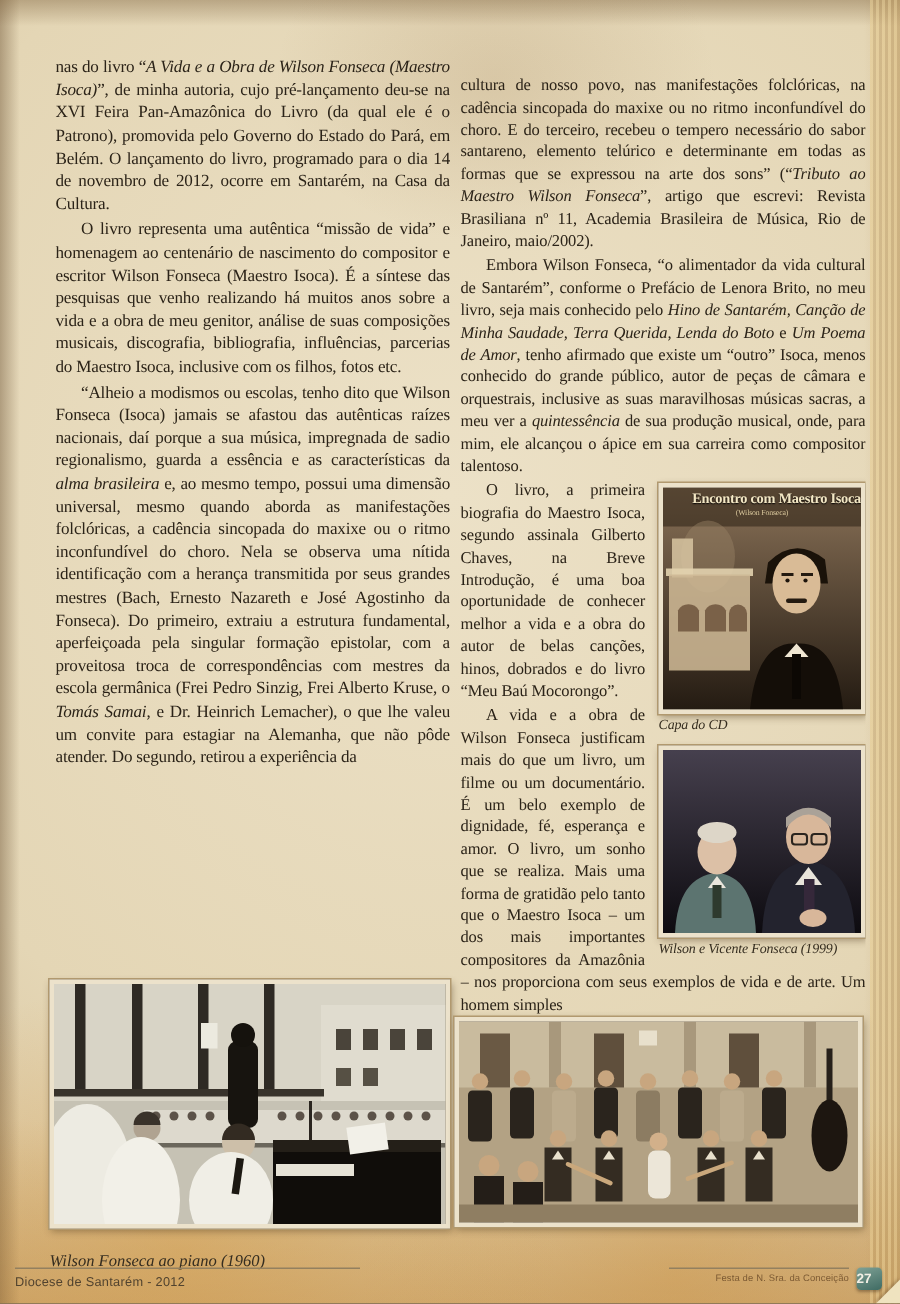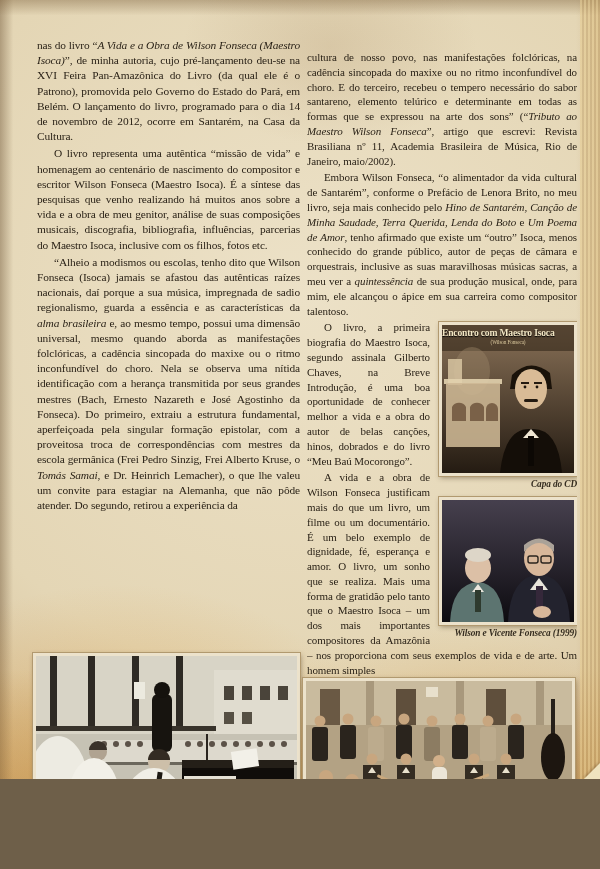--- a/index.html
+++ b/index.html
@@ -1,16 +1,16 @@
 <!DOCTYPE html>
 <html lang="pt"><head>
 <meta charset="utf-8">
 <style>
   html,body{margin:0;padding:0;background:#6e5f49;}
-  .page{position:relative;width:600px;height:779px;overflow:hidden;
+  .page{position:relative;width:600px;height:869px;overflow:hidden;
     font-family:"Liberation Serif","DejaVu Serif",serif;color:#2b2318;
     background:
       radial-gradient(60% 30% at 20% 96%, rgba(214,150,56,.38) 0%, rgba(214,150,56,0) 70%),
       radial-gradient(50% 25% at 75% 98%, rgba(205,140,50,.32) 0%, rgba(205,140,50,0) 70%),
       radial-gradient(35% 18% at 55% 6%, rgba(150,115,70,.18) 0%, rgba(150,115,70,0) 70%),
       linear-gradient(180deg, rgba(125,98,62,.42) 0%, rgba(125,98,62,0) 2%),
       linear-gradient(90deg, rgba(110,85,55,.45) 0%, rgba(110,85,55,0) 2.2%),
       linear-gradient(270deg, rgba(170,130,75,.30) 0%, rgba(170,130,75,0) 4%),
       linear-gradient(0deg, rgba(186,125,44,.40) 0%, rgba(186,125,44,0) 14%),
       radial-gradient(120% 90% at 50% 38%, #ece1c7 0%, #e4d6b5 55%, #d7c19b 82%, #c5a577 100%);
@@ -19,25 +19,25 @@
     background:repeating-linear-gradient(90deg, rgba(233,206,146,.55) 0 2px, rgba(196,162,102,.45) 2px 4px);}
   .col{position:absolute;top:38px;text-align:justify;overflow:hidden;}
   .col p{margin:0 0 2px 0;}
   .col p.ind{text-indent:17px;}
   .col-left{left:37px;width:263px;height:613px;font-size:11.4px;line-height:15.2px;letter-spacing:-0.12px;}
   .col-right{left:307px;width:270px;height:642px;font-size:11px;line-height:14.8px;letter-spacing:-0.1px;margin-top:12px;}
   .it{font-style:italic;}
   .ph{border:3px solid #ece2cb;box-shadow:0 0 0 1px #b1996f, 1px 2px 5px rgba(70,50,25,.45);
       background:#8a8274;overflow:hidden;position:relative;}
   .ph svg{display:block;}
-  .cap{font-style:italic;text-align:right;color:#352d20;font-weight:bold;}
+  .cap{font-style:italic;text-align:left;color:#352d20;}
   .fig-float{float:right;margin:2px 0 5px 9px;width:138px;}
   .fig-float .ph{width:132px;}
   .fig-float .cap{font-size:9.3px;line-height:11px;margin-top:3px;white-space:nowrap;}
-  .cd-title{position:absolute;top:3px;left:0;width:100%;text-align:left;color:#f3e7c4;
+  .cd-title{position:absolute;top:3px;left:0;width:100%;text-align:right;color:#f3e7c4;
     font-weight:bold;font-size:9.6px;line-height:10px;letter-spacing:-0.2px;text-shadow:0 1px 1px #000;}
   .cd-sub{position:absolute;top:14px;left:0;width:100%;text-align:center;color:#d9c79c;font-size:5.2px;line-height:6px;}
   .fig-abs{position:absolute;}
   .fig-piano{left:33px;top:653px;width:267px;}
   .fig-piano .ph{width:261px;}
   .fig-piano .cap{font-size:11px;margin-top:16px;}
   .fig-orq{left:303px;top:678px;width:272px;}
   .fig-orq .ph{width:266px;}
   .fig-orq .cap{font-size:10.5px;line-height:12px;margin-top:3px;}
   .footer{position:absolute;font-family:"Liberation Sans","DejaVu Sans",sans-serif;}

